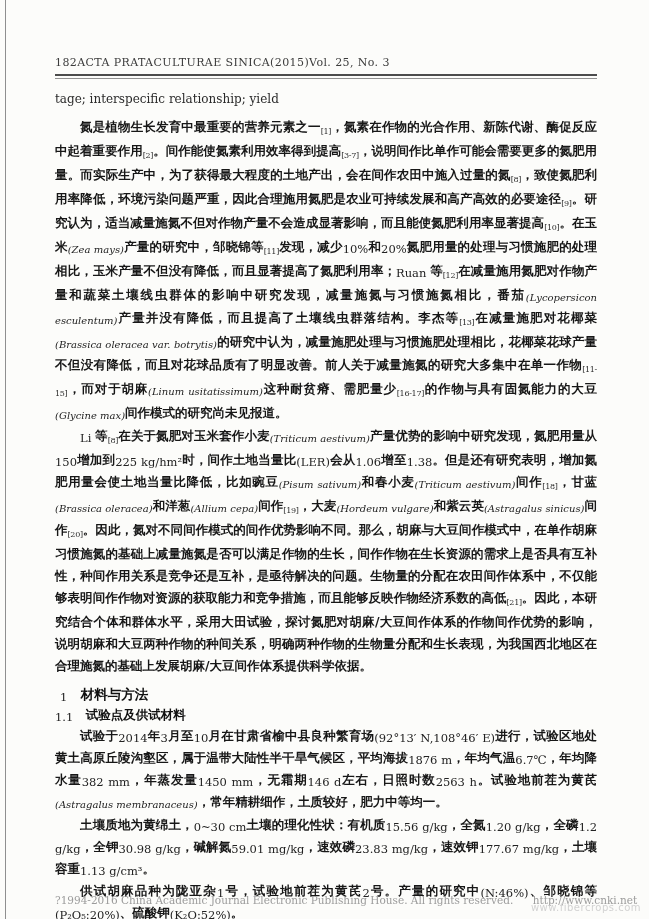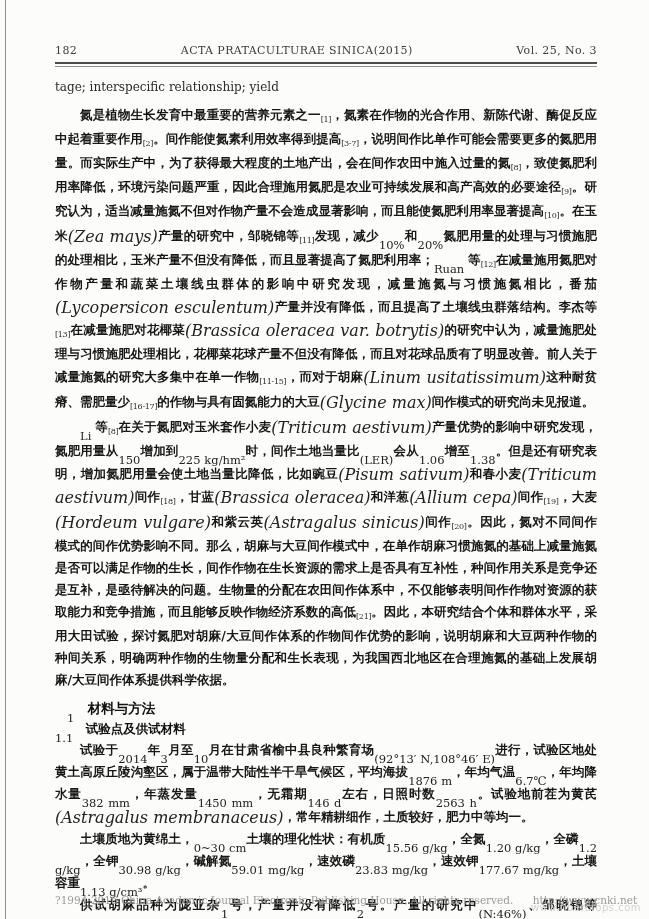--- a/index.html
+++ b/index.html
@@ -5,43 +5,43 @@
   html,body { margin:0; padding:0; background:#ffffff; }
   .page {
     position:relative; width:649px; height:919px;
     background:#fcfcfa; overflow:hidden;
     font-family:"DejaVu Sans", sans-serif; color:#1b1b1b;
   }
   .scan-edge { position:absolute; left:5px; top:0; bottom:0; width:1px; background:#8f8f8f; }
   .inner { position:absolute; left:55px; right:52px; top:0; }
 
   .header-row {
-    display:flex; justify-content:space-between; align-items:baseline;
-    margin-top:44px; font-family:"DejaVu Serif", serif; font-size:11px;
+    display:flex; justify-content:flex-start; align-items:baseline;
+    margin-top:56px; font-family:"DejaVu Serif", serif; font-size:11px;
     color:#3c3c3c; letter-spacing:0.4px;
   }
   .rule { margin-top:5px; height:2px; border-top:2px solid #4c4c4c; border-bottom:1px solid #919191; }
 
   .kw-tail { margin-top:13px; font-family:"DejaVu Serif", serif; font-size:12px; color:#2a2a2a; }
 
   .body-p {
     margin:0; text-indent:2em; text-align:justify;
     font-size:12.5px; line-height:22px; font-weight:bold; color:#171717;
   }
   .body-p.first { margin-top:10px; }
-  .sec1 { margin:9px 12px 3px; font-size:13.5px; font-weight:bold; color:#111; }
+  .sec1 { margin:9px 5px 3px; font-size:13.5px; font-weight:bold; color:#111; }
   .sec2 { margin:0 0 1px; font-size:12.5px; font-weight:bold; color:#111; }
 
   .seg-lat {
     font-family:"DejaVu Serif", serif; font-weight:normal;
-    font-size:11.5px; position:relative; top:9px; color:#222;
+    font-size:11.5px; position:relative; top:2px; color:#222;
   }
   .seg-it {
     font-family:"DejaVu Serif", serif; font-style:italic; font-weight:normal;
-    font-size:16px; position:relative; top:1.5px; color:#222;
+    font-size:10px; position:relative; top:1.5px; color:#222;
   }
   .seg-ref {
     font-family:"DejaVu Serif", serif; font-weight:normal;
     font-size:8px; position:relative; top:2.5px; letter-spacing:-0.3px; color:#2b2b2b;
   }
 
   .footer {
     position:absolute; left:55px; bottom:13px; white-space:nowrap;
     font-family:"DejaVu Serif", serif; font-size:10.5px; color:#9b9b9b;
   }
@@ -70,21 +70,21 @@
 
     <div class="kw-tail">tage; interspecific relationship; yield</div>
 
     <div>
         <p class="body-p first"><span>氮是植物生长发育中最重要的营养元素之一</span><span class="seg-ref">[1]</span><span>，氮素在作物的光合作用、新陈代谢、酶促反应中起着重要作用</span><span class="seg-ref">[2]</span><span>。间作能使氮素利用效率得到提高</span><span class="seg-ref">[3-7]</span><span>，说明间作比单作可能会需要更多的氮肥用量。而实际生产中，为了获得最大程度的土地产出，会在间作农田中施入过量的氮</span><span class="seg-ref">[8]</span><span>，致使氮肥利用率降低，环境污染问题严重，因此合理施用氮肥是农业可持续发展和高产高效的必要途径</span><span class="seg-ref">[9]</span><span>。研究认为，适当减量施氮不但对作物产量不会造成显著影响，而且能使氮肥利用率显著提高</span><span class="seg-ref">[10]</span><span>。在玉米</span><span class="seg-it">(Zea mays)</span><span>产量的研究中，邹晓锦等</span><span class="seg-ref">[11]</span><span>发现，减少</span><span class="seg-lat">10%</span><span>和</span><span class="seg-lat">20%</span><span>氮肥用量的处理与习惯施肥的处理相比，玉米产量不但没有降低，而且显著提高了氮肥利用率；</span><span class="seg-lat">Ruan </span><span>等</span><span class="seg-ref">[12]</span><span>在减量施用氮肥对作物产量和蔬菜土壤线虫群体的影响中研究发现，减量施氮与习惯施氮相比，番茄</span><span class="seg-it">(Lycopersicon esculentum)</span><span>产量并没有降低，而且提高了土壤线虫群落结构。李杰等</span><span class="seg-ref">[13]</span><span>在减量施肥对花椰菜</span><span class="seg-it">(Brassica oleracea var. botrytis)</span><span>的研究中认为，减量施肥处理与习惯施肥处理相比，花椰菜花球产量不但没有降低，而且对花球品质有了明显改善。前人关于减量施氮的研究大多集中在单一作物</span><span class="seg-ref">[11-15]</span><span>，而对于胡麻</span><span class="seg-it">(Linum usitatissimum)</span><span>这种耐贫瘠、需肥量少</span><span class="seg-ref">[16-17]</span><span>的作物与具有固氮能力的大豆</span><span class="seg-it">(Glycine max)</span><span>间作模式的研究尚未见报道。</span></p>
         <p class="body-p"><span class="seg-lat">Li </span><span>等</span><span class="seg-ref">[8]</span><span>在关于氮肥对玉米套作小麦</span><span class="seg-it">(Triticum aestivum)</span><span>产量优势的影响中研究发现，氮肥用量从</span><span class="seg-lat">150</span><span>增加到</span><span class="seg-lat">225 kg/hm²</span><span>时，间作土地当量比</span><span class="seg-lat">(LER)</span><span>会从</span><span class="seg-lat">1.06</span><span>增至</span><span class="seg-lat">1.38</span><span>。但是还有研究表明，增加氮肥用量会使土地当量比降低，比如豌豆</span><span class="seg-it">(Pisum sativum)</span><span>和春小麦</span><span class="seg-it">(Triticum aestivum)</span><span>间作</span><span class="seg-ref">[18]</span><span>，甘蓝</span><span class="seg-it">(Brassica oleracea)</span><span>和洋葱</span><span class="seg-it">(Allium cepa)</span><span>间作</span><span class="seg-ref">[19]</span><span>，大麦</span><span class="seg-it">(Hordeum vulgare)</span><span>和紫云英</span><span class="seg-it">(Astragalus sinicus)</span><span>间作</span><span class="seg-ref">[20]</span><span>。因此，氮对不同间作模式的间作优势影响不同。那么，胡麻与大豆间作模式中，在单作胡麻习惯施氮的基础上减量施氮是否可以满足作物的生长，间作作物在生长资源的需求上是否具有互补性，种间作用关系是竞争还是互补，是亟待解决的问题。生物量的分配在农田间作体系中，不仅能够表明间作作物对资源的获取能力和竞争措施，而且能够反映作物经济系数的高低</span><span class="seg-ref">[21]</span><span>。因此，本研究结合个体和群体水平，采用大田试验，探讨氮肥对胡麻/大豆间作体系的作物间作优势的影响，说明胡麻和大豆两种作物的种间关系，明确两种作物的生物量分配和生长表现，为我国西北地区在合理施氮的基础上发展胡麻/大豆间作体系提供科学依据。</span></p>
         <div class="sec1"><span class="seg-lat">1</span><span>　材料与方法</span></div>
         <div class="sec2"><span class="seg-lat">1.1</span><span>　试验点及供试材料</span></div>
         <p class="body-p"><span>试验于</span><span class="seg-lat">2014</span><span>年</span><span class="seg-lat">3</span><span>月至</span><span class="seg-lat">10</span><span>月在甘肃省榆中县良种繁育场</span><span class="seg-lat">(92°13′ N,108°46′ E)</span><span>进行，试验区地处黄土高原丘陵沟壑区，属于温带大陆性半干旱气候区，平均海拔</span><span class="seg-lat">1876 m</span><span>，年均气温</span><span class="seg-lat">6.7℃</span><span>，年均降水量</span><span class="seg-lat">382 mm</span><span>，年蒸发量</span><span class="seg-lat">1450 mm</span><span>，无霜期</span><span class="seg-lat">146 d</span><span>左右，日照时数</span><span class="seg-lat">2563 h</span><span>。试验地前茬为黄芪</span><span class="seg-it">(Astragalus membranaceus)</span><span>，常年精耕细作，土质较好，肥力中等均一。</span></p>
         <p class="body-p"><span>土壤质地为黄绵土，</span><span class="seg-lat">0~30 cm</span><span>土壤的理化性状：有机质</span><span class="seg-lat">15.56 g/kg</span><span>，全氮</span><span class="seg-lat">1.20 g/kg</span><span>，全磷</span><span class="seg-lat">1.2 g/kg</span><span>，全钾</span><span class="seg-lat">30.98 g/kg</span><span>，碱解氮</span><span class="seg-lat">59.01 mg/kg</span><span>，速效磷</span><span class="seg-lat">23.83 mg/kg</span><span>，速效钾</span><span class="seg-lat">177.67 mg/kg</span><span>，土壤容重</span><span class="seg-lat">1.13 g/cm³</span><span>。</span></p>
-        <p class="body-p"><span>供试胡麻品种为陇亚杂</span><span class="seg-lat">1</span><span>号，产量并没有降低</span><span class="seg-lat">2</span><span>号。产量的研究中</span><span class="seg-lat">(N:46%)</span><span>、邹晓锦等</span><span class="seg-lat">(P₂O₅:20%)</span><span>、硫酸钾</span><span class="seg-lat">(K₂O:52%)</span><span>。</span></p>
+        <p class="body-p"><span>供试胡麻品种为陇亚杂</span><span class="seg-lat">1</span><span>号，试验地前茬为黄芪</span><span class="seg-lat">2</span><span>号。产量的研究中</span><span class="seg-lat">(N:46%)</span><span>、邹晓锦等</span><span class="seg-lat">(P₂O₅:20%)</span><span>、硫酸钾</span><span class="seg-lat">(K₂O:52%)</span><span>。</span></p>
         <div class="sec2"><span class="seg-lat">1.2</span><span>　试验设计</span></div>
       </div>
   </div>
 
   <div class="footer">
     <span>?1994-2016 China Academic Journal Electronic Publishing House. All rights reserved.</span>
     <span class="url">http://www.cnki.net</span>
   </div>
 
   <div class="watermark">

